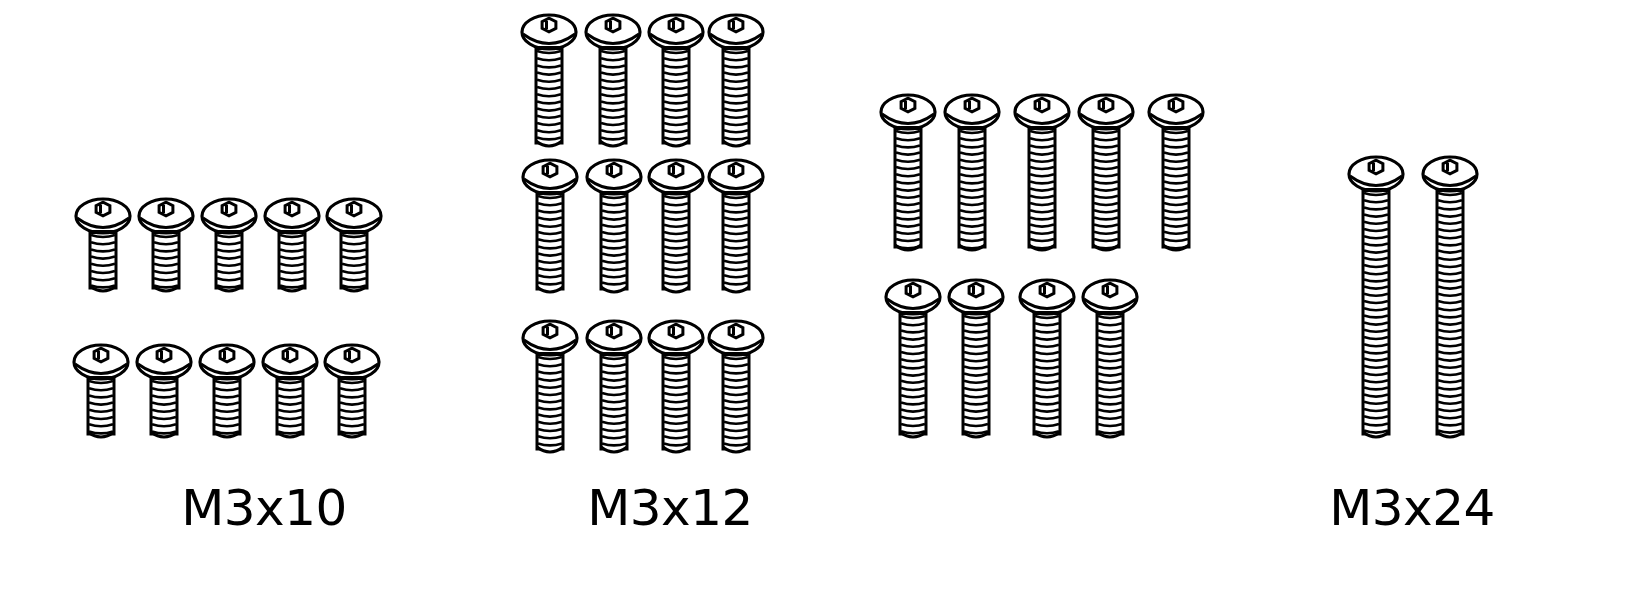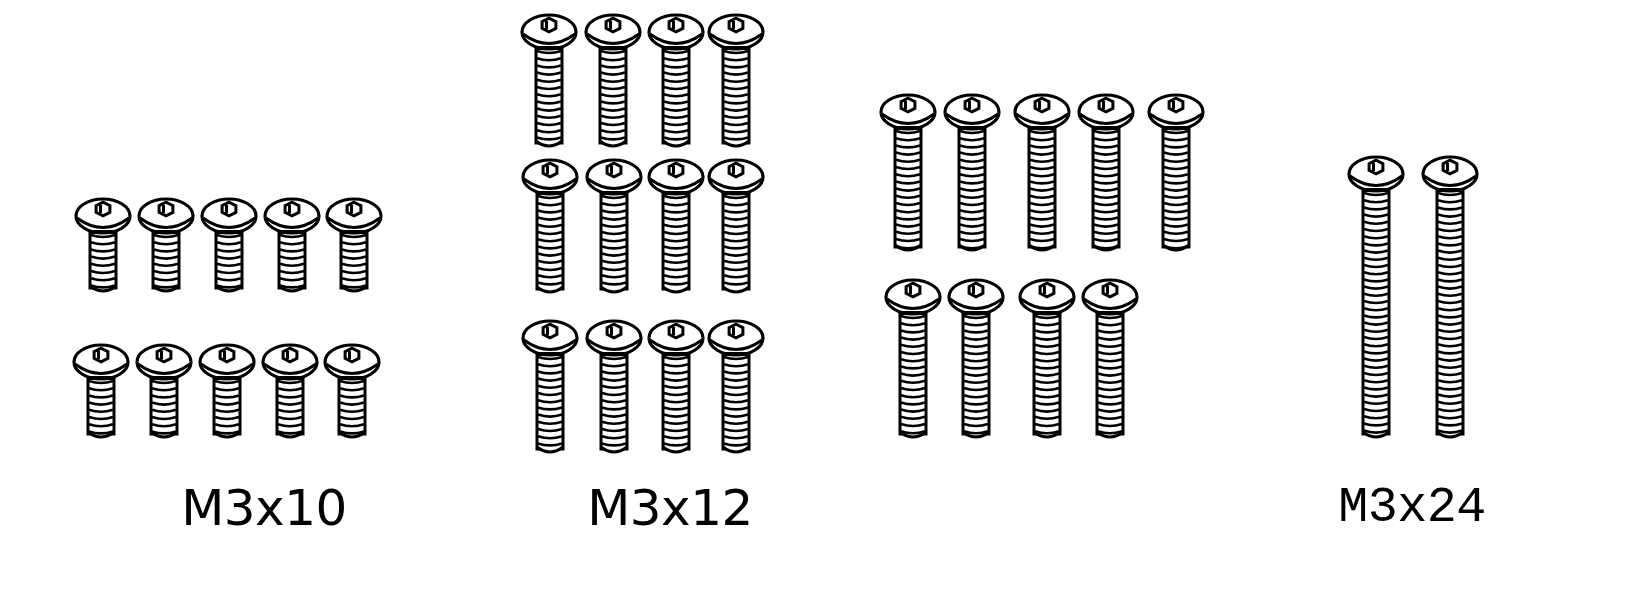--- a/index.html
+++ b/index.html
@@ -790,14 +790,14 @@
         <ellipse cx="1450" cy="174" rx="27" ry="17" fill="#ffffff" stroke="#000000" stroke-width="3.2"></ellipse>
         <path d="M 1424 176 Q 1450 195 1476 176" fill="none" stroke="#000000" stroke-width="3"></path>
         <rect x="1437" y="188" width="26" height="4" fill="#000000"></rect>
         <polygon points="1456.9,170.4 1450.0,173.8 1443.1,170.4 1443.1,163.6 1450.0,160.2 1456.9,163.6" fill="#ffffff" stroke="#000000" stroke-width="3"></polygon>
         <rect x="1446" y="163" width="3" height="8" fill="#000000"></rect>
       </g>
     </svg>
 
   <div class="label" style="left:264px;">M3x10</div>
   <div class="label" style="left:660px;margin-left:10px;">M3x12</div>
-  <div class="label" style="left:1412px;font-family:Liberation Mono, monospace;">M3x24</div>
+  <div class="label" style="left:1412px;">M3x24</div>
 </div>
 
 </body></html>

